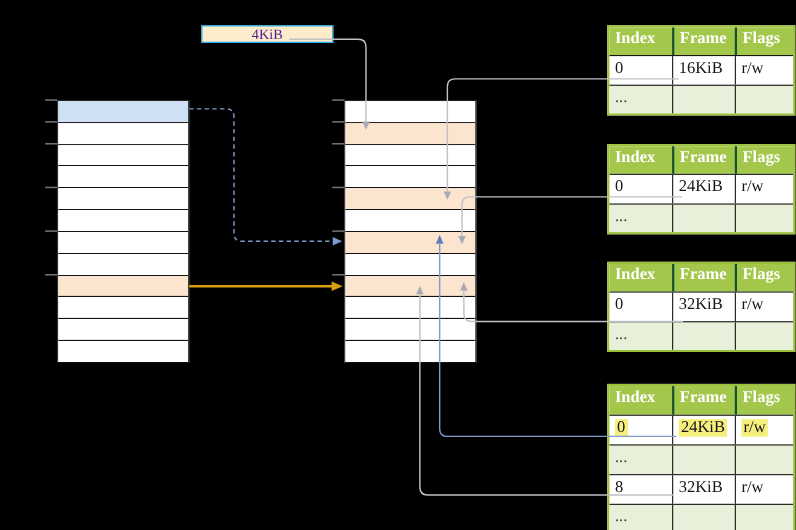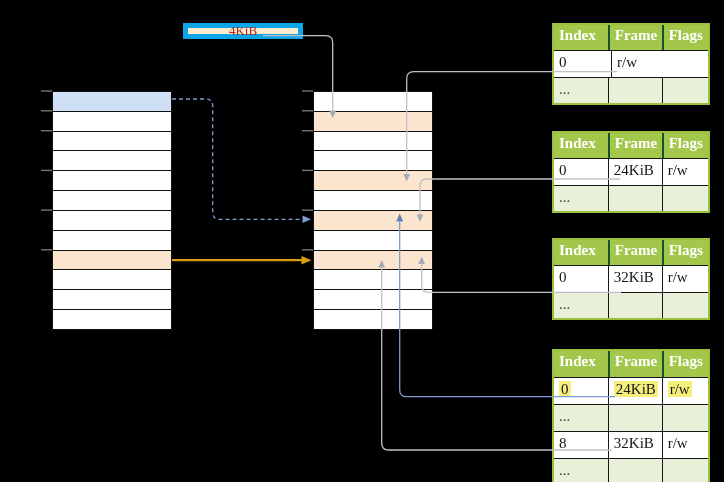--- a/index.html
+++ b/index.html
@@ -16,27 +16,27 @@
     box-sizing:border-box;border:1px solid #111;
     display:flex;flex-direction:column;background:#fff;
   }
   .mrow{flex:1;border-bottom:1px solid #111;background:#fff;}
   .mrow:last-child{border-bottom:none;}
   .row--blue{background:#cfdff4;}
   .row--orange{background:#fce5ce;}
   
   .kib-label{
     position:absolute;left:183px;top:23px;width:120px;height:16px;
-    background:#fdeccb;border:5px solid #0ea5e9;box-sizing:border-box;
+    background:#fdeccb;border:1px solid #0ea5e9;box-sizing:border-box;
     display:flex;align-items:center;justify-content:center;
-    font-size:13px;color:#b91c1c;
+    font-size:13px;color:#4c1d95;
   }
   
   .ftable{
-    position:absolute;left:552px;width:158px;
+    position:absolute;left:552px;width:171px;
     box-sizing:border-box;border:2px solid #9bc03c;background:#fff;
     font-size:15px;color:#141414;
   }
   .trow{display:flex;height:26.5px;box-sizing:border-box;border-top:1px solid #161616;}
   .hrow{height:25px;border-top:none;background:#a3c74a;}
   .tcell{
     box-sizing:border-box;width:57px;padding:3px 0 0 5px;
     border-left:1px solid #161616;overflow:hidden;white-space:nowrap;
   }
   .tcell:first-child{border-left:none;}
@@ -88,20 +88,21 @@
 </div>
 
 <div class="ftable" style="top:23px;">
   <div class="trow hrow">
     <div class="tcell">Index</div>
     <div class="tcell">Frame</div>
     <div class="tcell tcell--flags">Flags</div>
   </div>
   <div class="trow">
     <div class="tcell">0</div>
+    <div class="tcell">16KiB</div>
     <div class="tcell tcell--flags">r/w</div>
   </div>
   <div class="trow dots-row">
     <div class="tcell">...</div>
     <div class="tcell"></div>
     <div class="tcell tcell--flags"></div>
   </div>
 </div>
 
 <div class="ftable" style="top:131px;">

